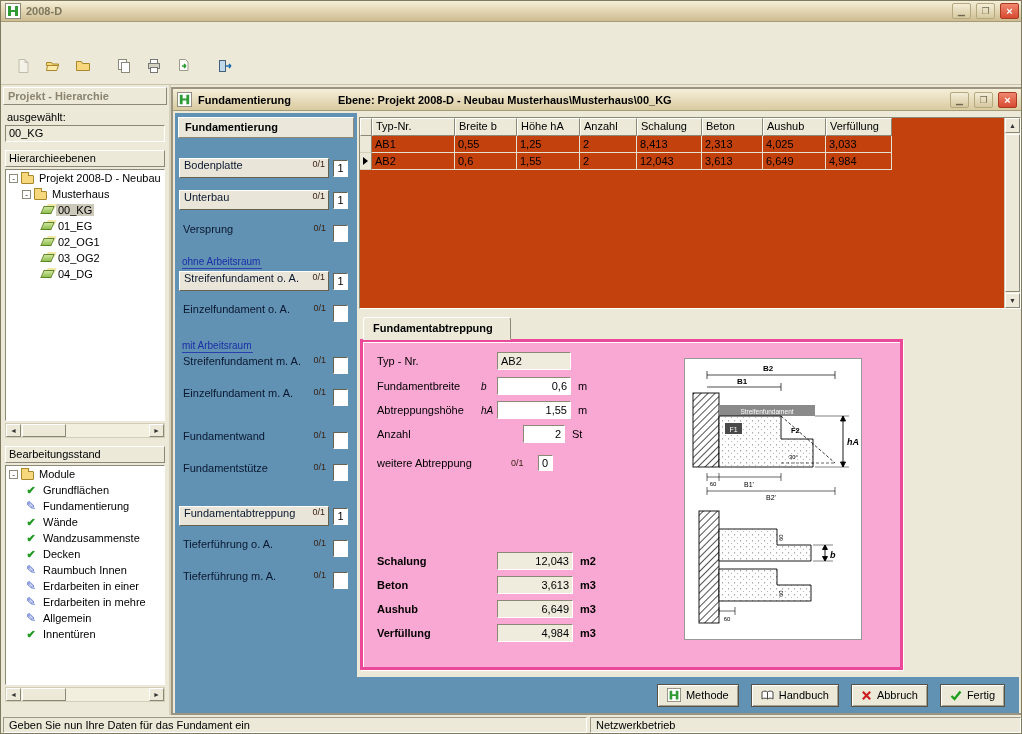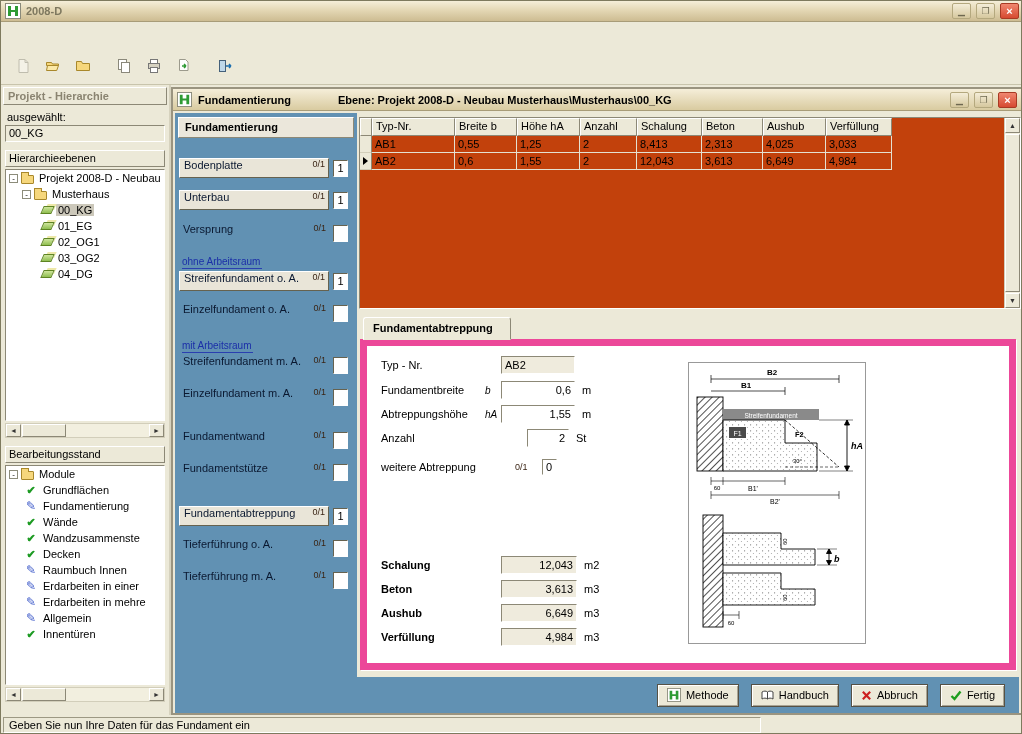--- a/index.html
+++ b/index.html
@@ -70,44 +70,44 @@
 .num{text-align:left}
 .w-sel{width:12px;padding:0}
 .w0{width:83px}.w1{width:62px}.w2{width:63px}.w3{width:57px}.w4{width:65px}.w5{width:61px}.w6{width:63px}.w7{width:66px}
 .selcell{background:#ECE9D8;border-right:1px solid #8C8876;border-bottom:1px solid #D2CEBA;display:flex;align-items:center;justify-content:center}
 .mark{width:0;height:0;border-left:5px solid #000;border-top:4px solid transparent;border-bottom:4px solid transparent}
 .vs{position:absolute;right:0;top:0;width:16px;height:190px;background:#F2EFDF;border-left:1px solid #D2CEBA;display:flex;flex-direction:column;align-items:center}
 .vs .ab{width:15px;height:15px;background:#ECE9D8;border:1px solid;border-color:#fff #8C8876 #8C8876 #fff;font-size:7px;display:flex;align-items:center;justify-content:center;color:#333;flex:none}
 .vs .thumb{width:15px;flex:1;margin:1px 0;background:#ECE9D8;border:1px solid;border-color:#fff #8C8876 #8C8876 #fff}
 
 .ftab{position:absolute;left:190px;top:228px;width:148px;height:23px;background:#ECE9D8;border:1px solid;border-color:#fff #8C8876 #ECE9D8 #fff;border-radius:3px 3px 0 0;font-weight:bold;line-height:20px;padding-left:9px;z-index:3;cursor:default}
-.gbox{position:absolute;left:187px;top:250px;width:656px;height:331px;background:#ffffff;border:7px solid #ec4899;box-shadow:inset 1px 1px 0 #FFF,1px 1px 0 #FFF}
+.gbox{position:absolute;left:187px;top:250px;width:543px;height:331px;background:#f9a8d4;border:3px solid #ec4899;box-shadow:inset 1px 1px 0 #FFF,1px 1px 0 #FFF}
 .frow,.rrow{position:absolute;left:14px;display:flex;align-items:center;height:18px}
 .fl{width:104px;white-space:nowrap}
 .fs{width:16px;font-size:10px;font-style:italic}
 .ff{width:74px;height:18px;border:1px solid;border-color:#8C8876 #fff #fff #8C8876;background:#fff;font-family:inherit;font-size:11px;padding:0 3px}
 .ff.num{text-align:right}
 .ff.ro{background:#EFEBDD}
 .ff.sm{width:42px;margin-left:26px}
 .fu{margin-left:7px}
 .fr1{top:10px}.fr2{top:35px}.fr3{top:59px}.fr4{top:83px}.fr5{top:112px}
 .rr1{top:210px}.rr2{top:234px}.rr3{top:258px}.rr4{top:282px}
 .rrow .fl{font-weight:bold;width:120px}
-.rrow .fu{font-weight:normal}
+.rrow .fu{font-weight:bold}
 .rval{width:76px;height:18px;border:1px solid;border-color:#8C8876 #fff #fff #8C8876;background:#EFEBDD;line-height:16px;text-align:right;padding:0 3px}
 .wcnt{font-size:9px;color:#3A2414;margin-left:30px}
 .wbox{width:15px;height:16px;margin-left:14px;background:#fff;border:1px solid;border-color:#8C8876 #fff #fff #8C8876;text-align:center;line-height:14px}
 .diag{position:absolute;left:321px;top:16px;width:178px;height:282px;background:#fff;border:1px solid #999}
 
 .bstrip{position:absolute;left:2px;top:588px;width:844px;height:36px;background:#6191B3;display:flex;align-items:center;justify-content:flex-end;gap:12px;padding-right:14px}
 .xb{height:23px;display:flex;align-items:center;gap:5px;padding:0 9px;background:#ECE9D8;border:1px solid #565245;box-shadow:inset 1px 1px 0 #fff,inset -1px -1px 0 #A8A494;font-size:11px;cursor:default}
 
 .sb{position:absolute;left:0;top:714px;width:1022px;height:20px;background:#ECE9D8;display:flex;gap:3px;padding:2px}
 .sbc{border:1px solid;border-color:#9C9883 #fff #fff #9C9883;line-height:14px;padding-left:5px;white-space:nowrap;overflow:hidden}
-.sbc.a{width:758px}
+.sbc.a{width:584px}
 .sbc.b{flex:1}
 text{font-family:"Liberation Sans",sans-serif}
 </style>
 </head>
 <body>
 
 <div id="app">
 
   <div class="tb">
     <span class="logo">
@@ -575,15 +575,16 @@
         <svg width="12" height="11" viewBox="0 0 12 11">
             <path d="M1.5 6 L4.5 9 L10.5 1.5" stroke="#1E9E1E" stroke-width="2.4" fill="none"></path>
           </svg>
         <span>Fertig</span>
       </button>
     </div>
   </div>
 
   <div class="sb">
     <span class="sbc a">Geben Sie nun Ihre Daten für das Fundament ein</span>
+    <span class="sbc b">Netzwerkbetrieb</span>
   </div>
 
 </div>
 
 </body></html>

